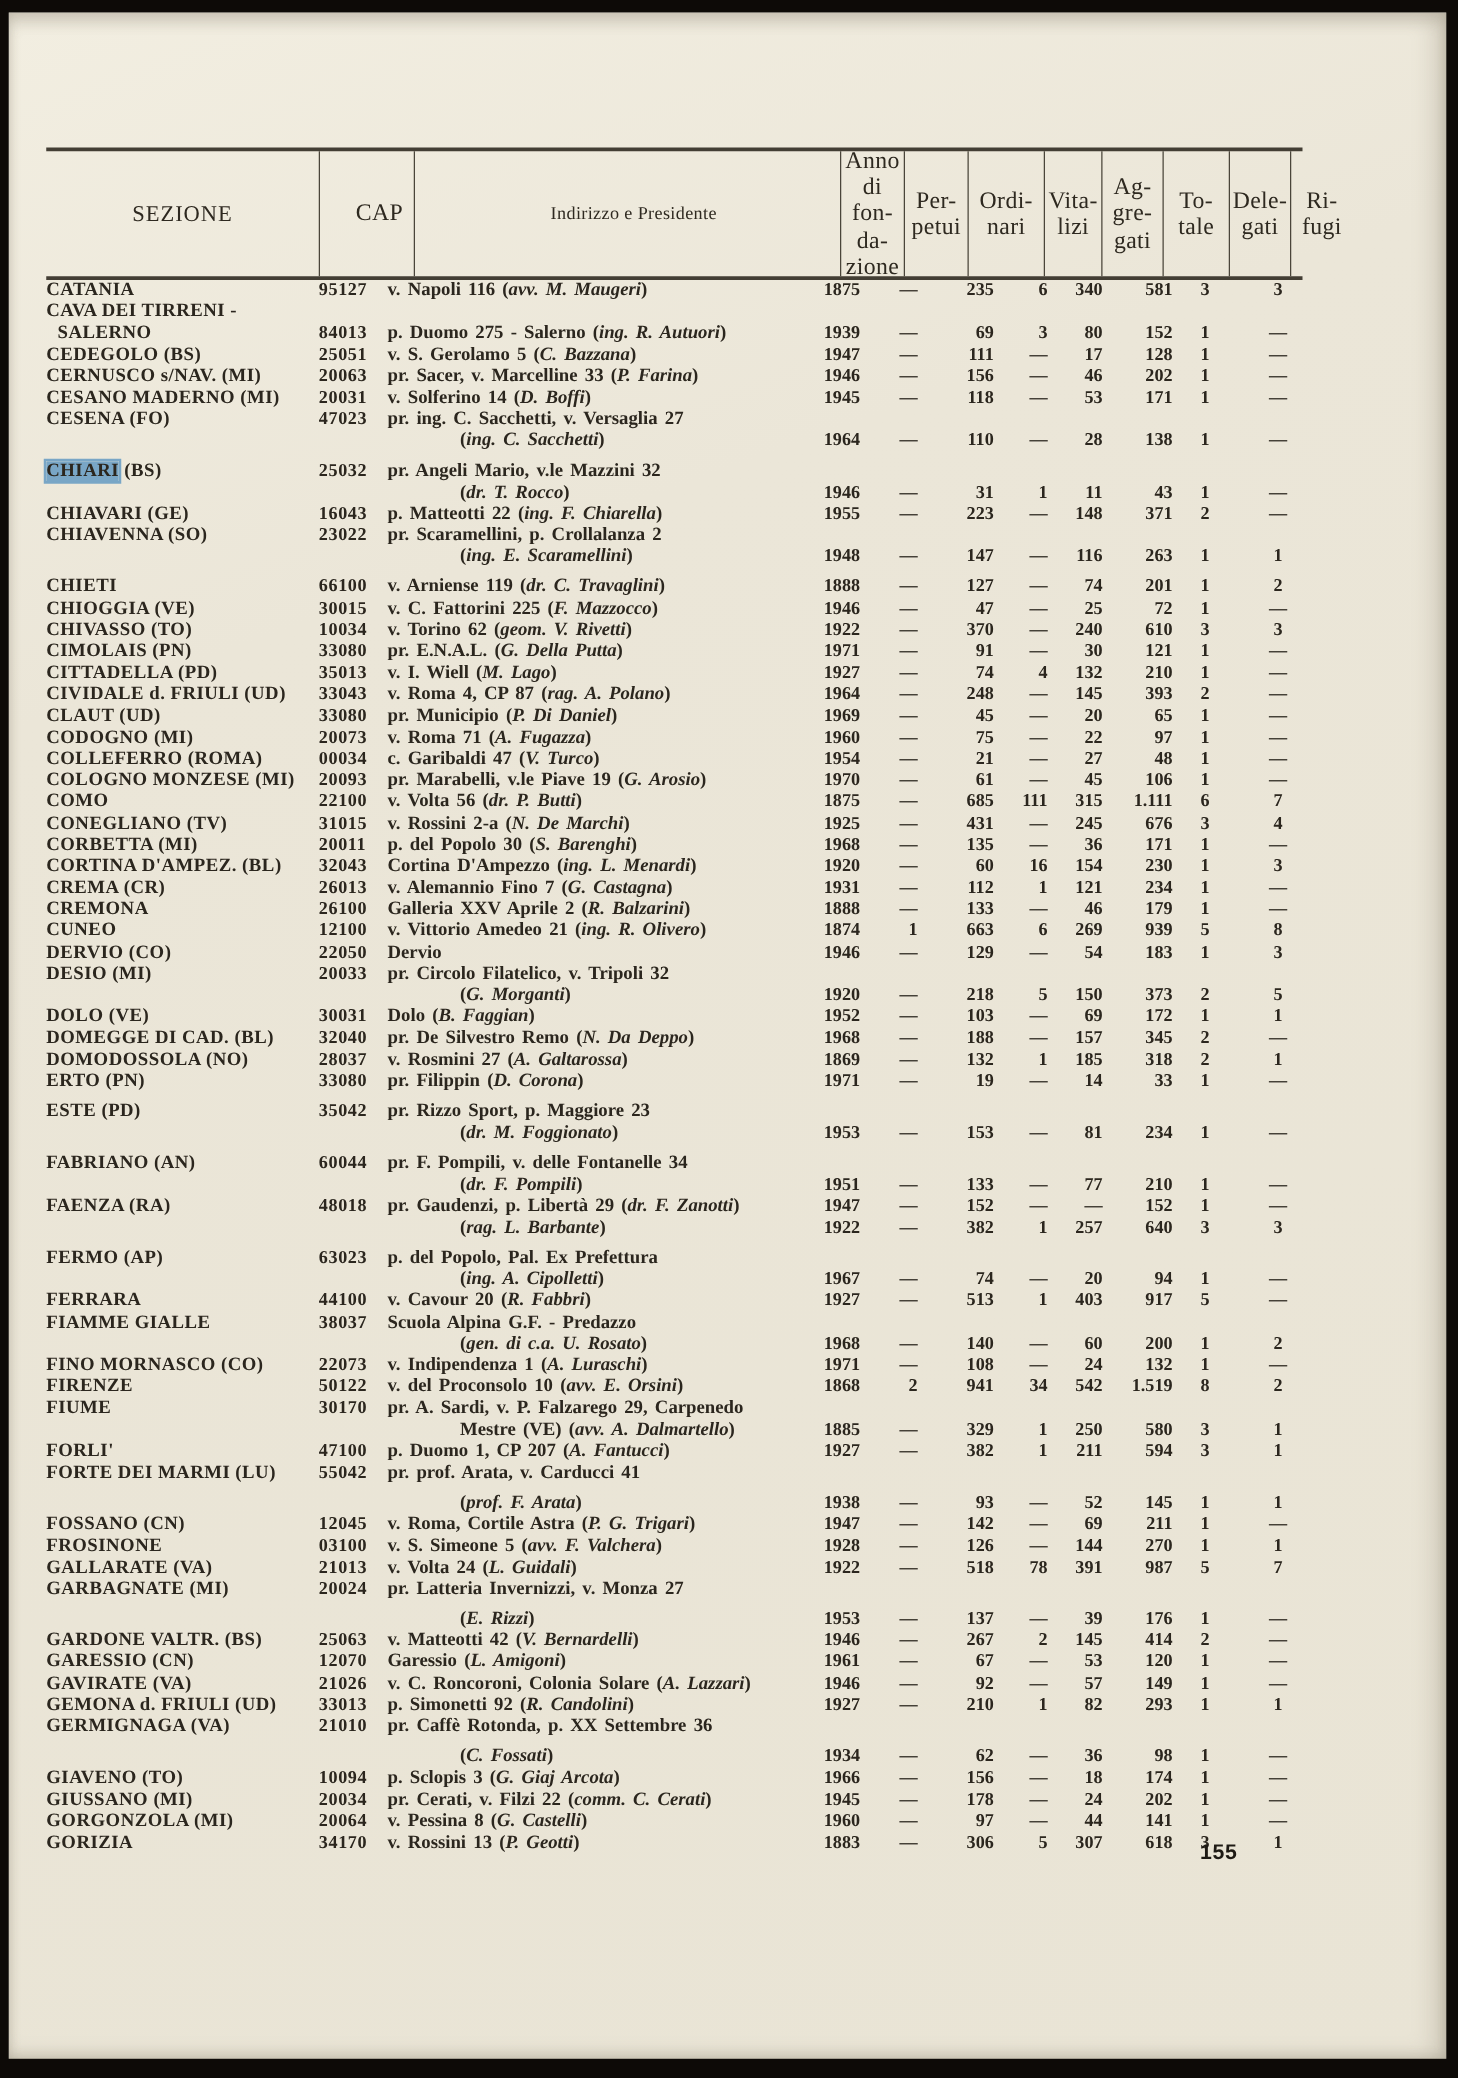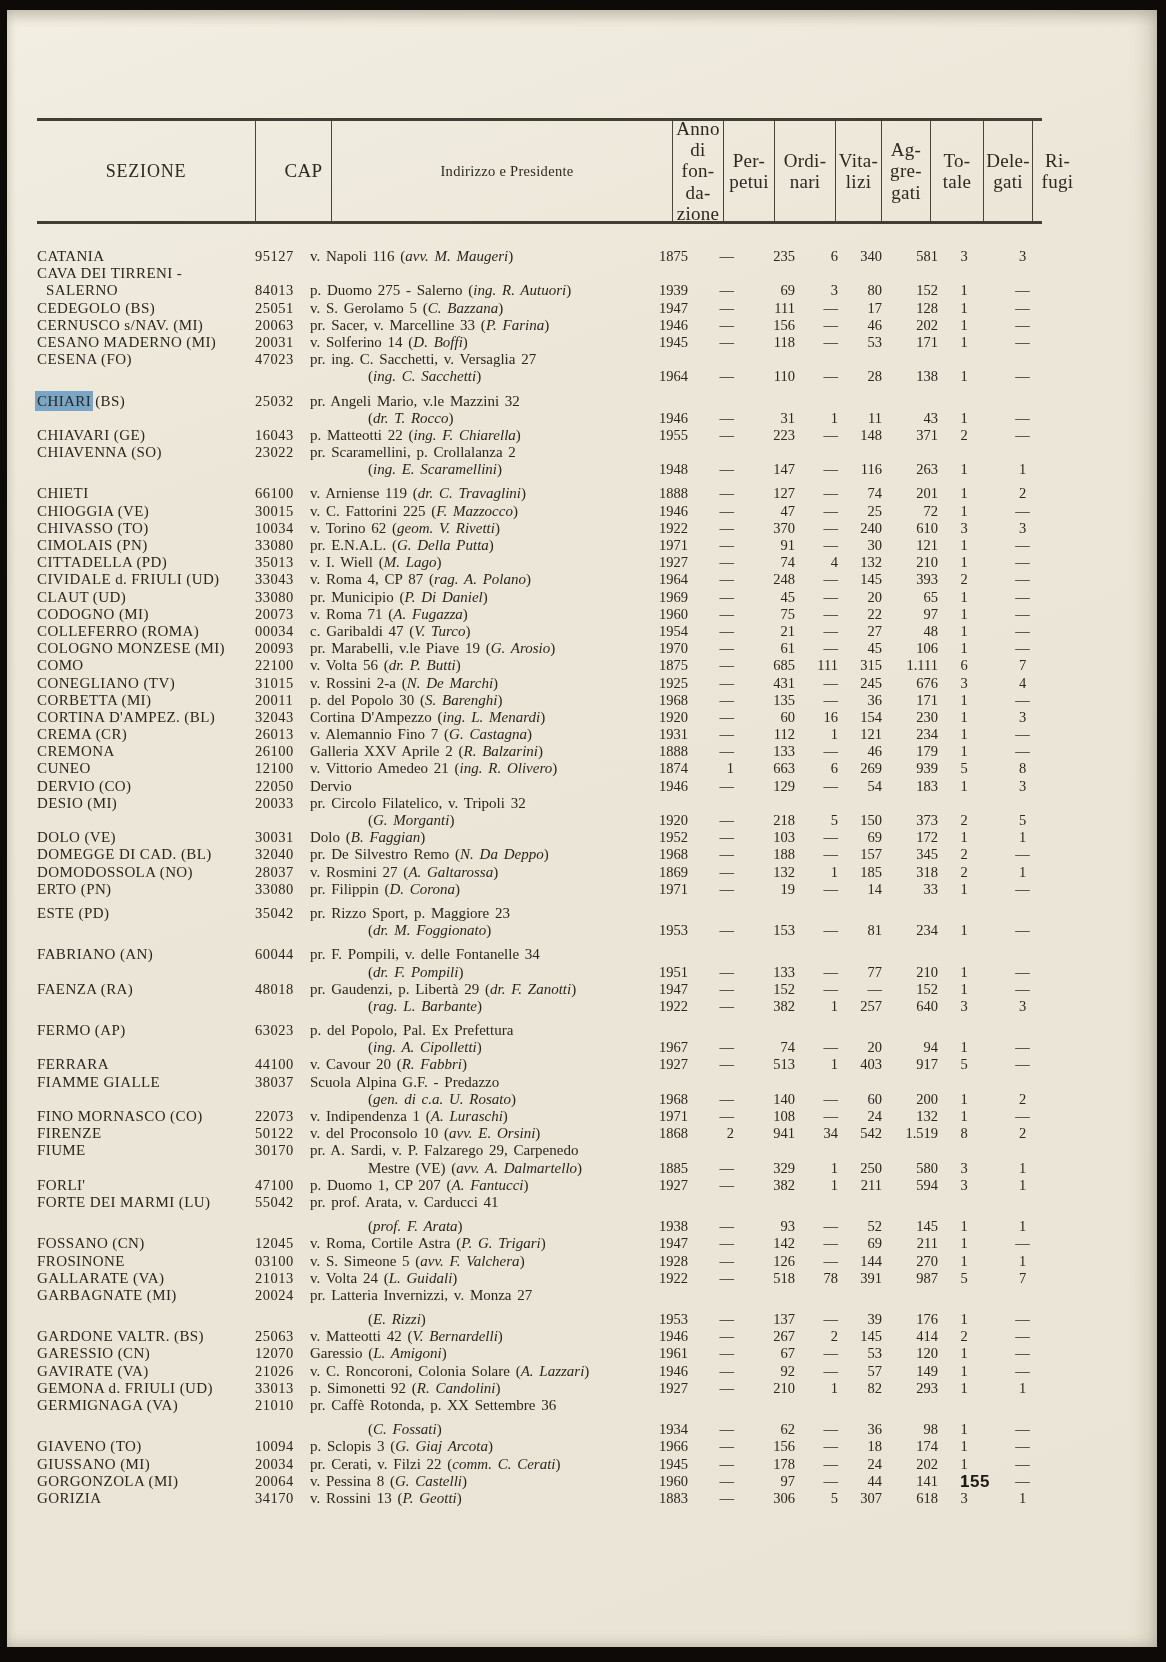--- a/index.html
+++ b/index.html
@@ -35,21 +35,21 @@
   .w-anno{width:50px;flex:none;}
   .w-per{width:50px;flex:none;}
   .w-ord{width:60px;flex:none;}
   .w-vit{width:45px;flex:none;}
   .w-agg{width:48px;flex:none;}
   .w-tot{width:52px;flex:none;}
   .w-del{width:48px;flex:none;}
   .w-rif{width:49px;flex:none;}
   .th.w-name{font-size:18px;letter-spacing:.8px;}
   .th.w-addr{font-size:14.5px;padding-left:10px;}
-  .tbody{padding-top:24px;}
+  .tbody{padding-top:0;font-weight:bold;}
   .line{display:flex;height:17.2px;line-height:17.2px;white-space:nowrap;}
   .line.gap{margin-top:7px;}
   .c-name{width:218px;flex:none;font-size:15px;letter-spacing:.4px;overflow:visible;}
   .c-name.ind{padding-left:9px;width:209px;}
   .c-cap{width:55px;flex:none;font-size:14.5px;letter-spacing:.5px;}
   .c-addr{width:330px;flex:none;font-size:15px;word-spacing:2px;overflow:visible;}
   .c-addr.ind{padding-left:58px;width:272px;}
   .c-addr .it{font-style:italic;}
   .num{flex:none;font-size:14.5px;text-align:right;}
   .n-anno{width:50px;padding-right:2px;box-sizing:border-box;}

